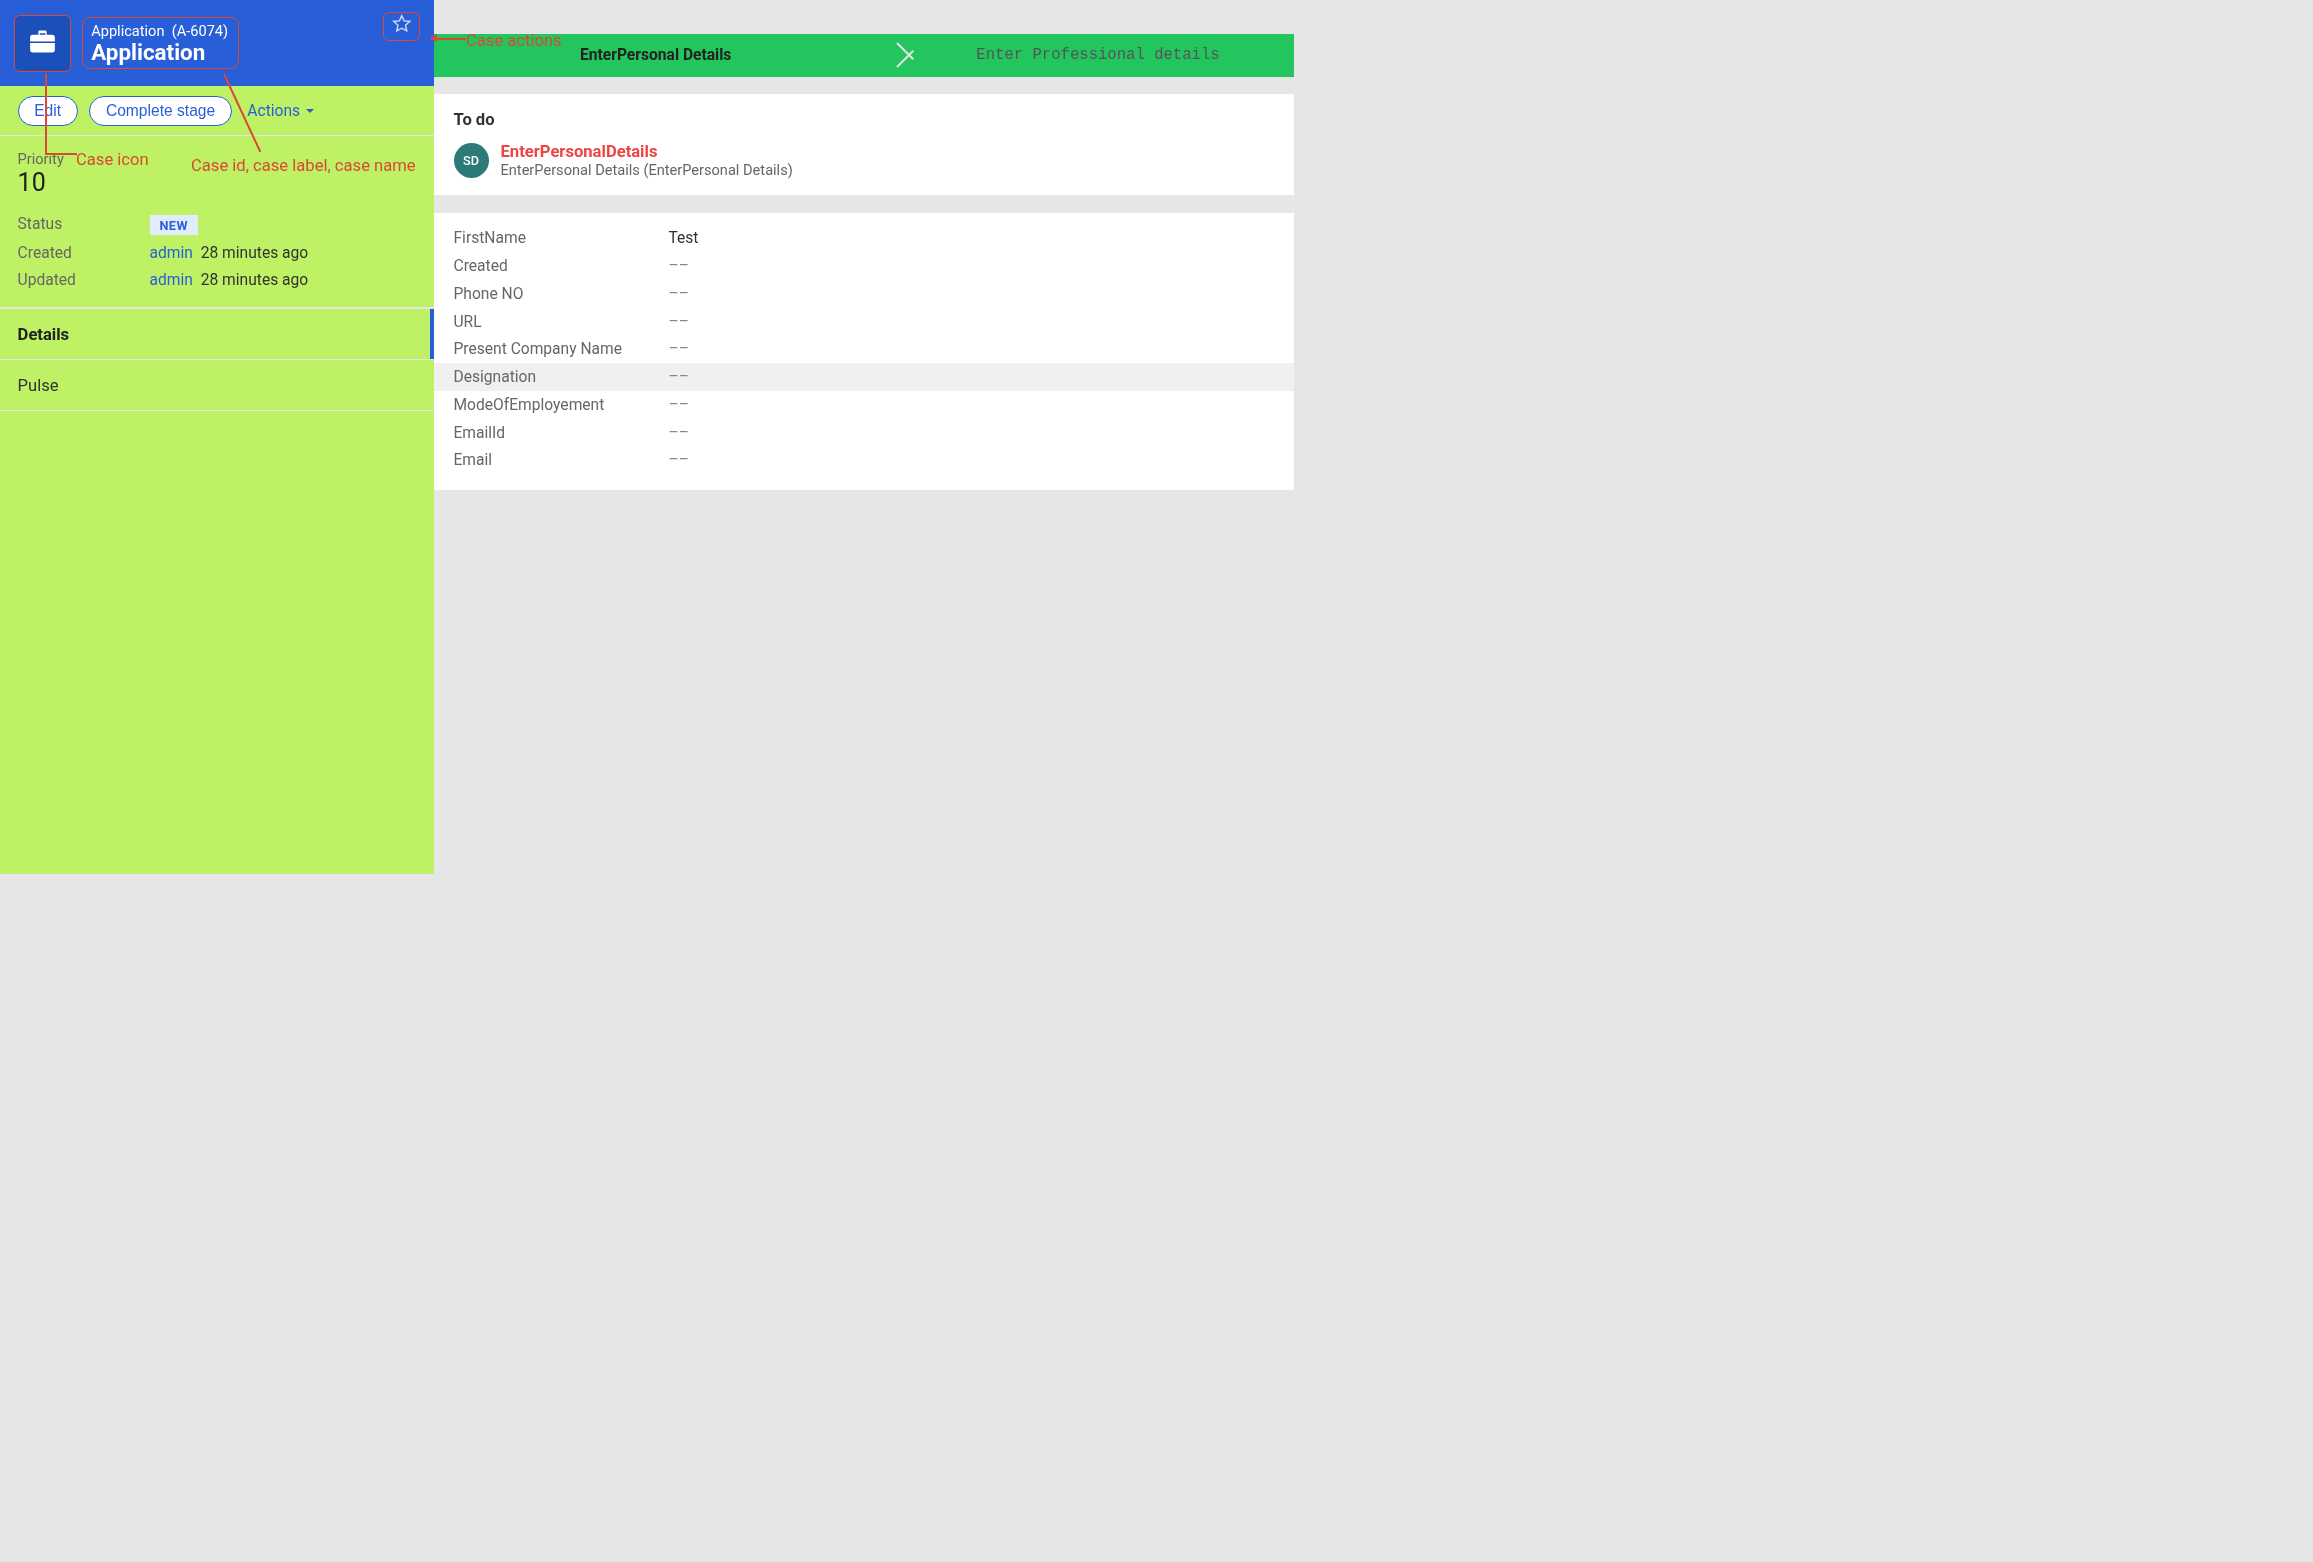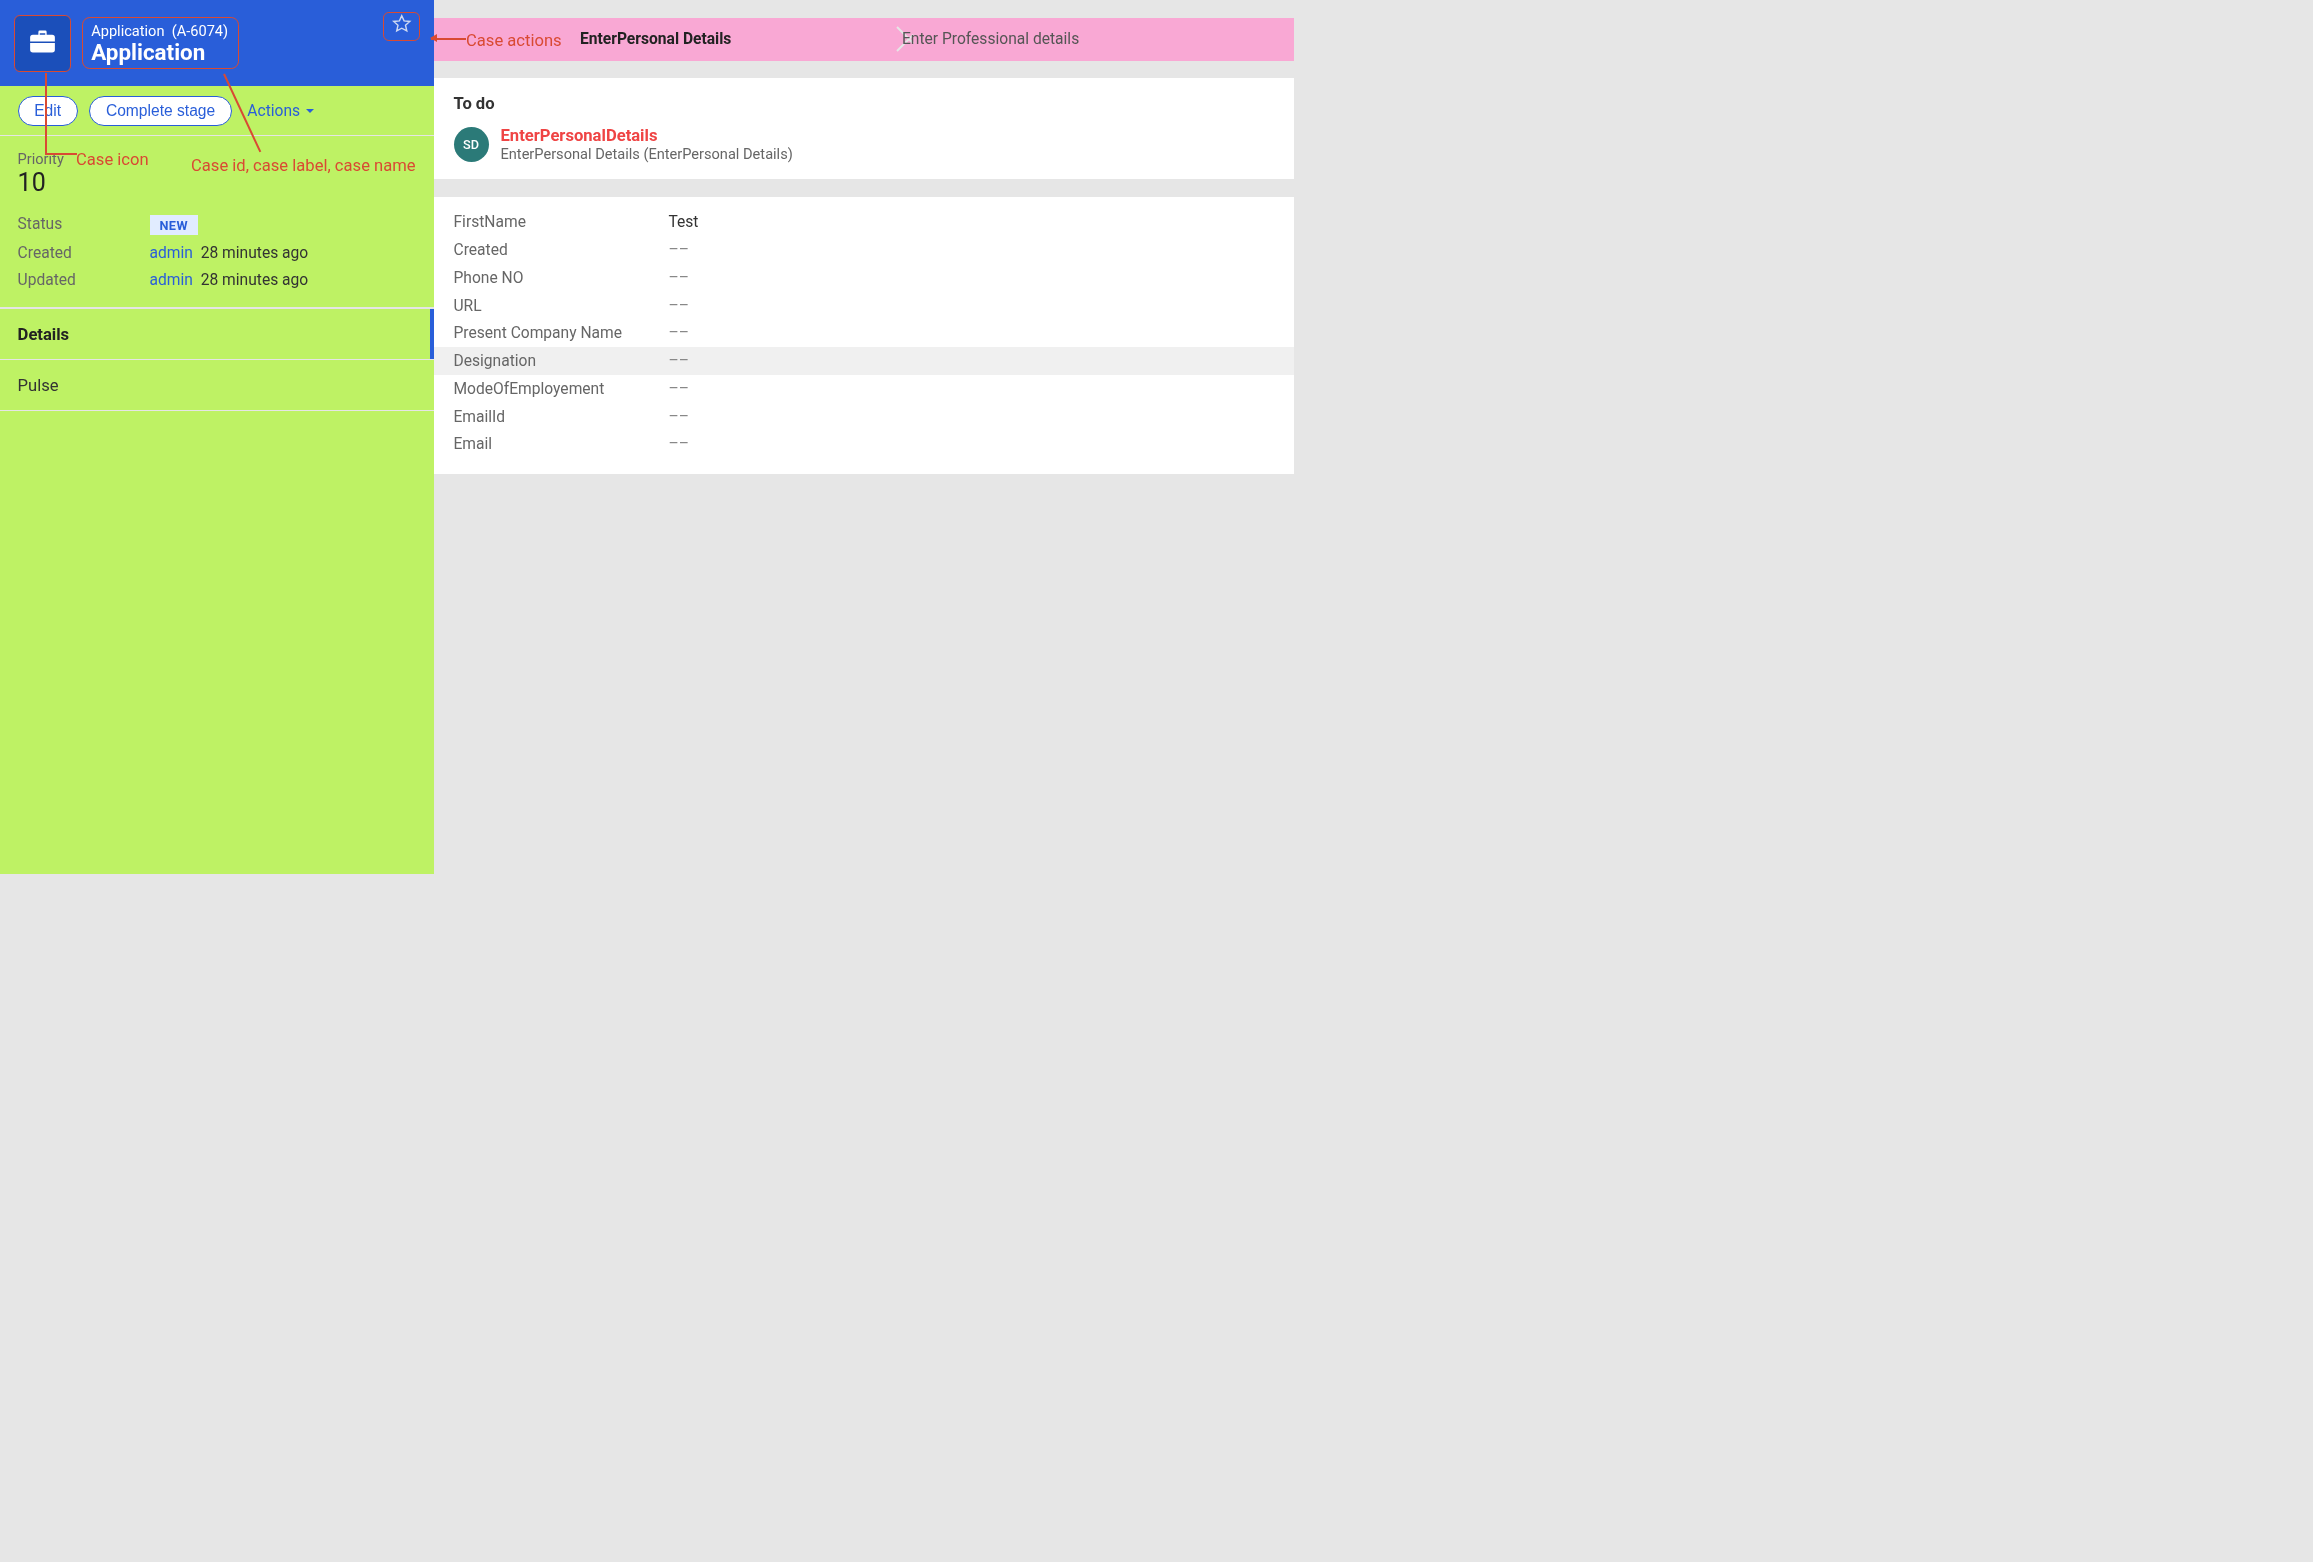--- a/index.html
+++ b/index.html
@@ -157,43 +157,46 @@
   }
 
   
   .right {
     flex: 1;
     background: #e6e6e6;
     padding-top: 17.6px;
     position: relative;
   }
   .breadcrumb {
-    background: #f9a8d4;
+    background: #22c55e;
     height: 43px;
     display: flex;
     align-items: center;
     position: relative;
     margin-bottom: 17.6px;
+    margin-top: 16px;
   }
   .crumb {
     position: relative;
     height: 100%;
     display: flex;
     align-items: center;
     font-size: 15.6px;
     color: #555;
   }
   .crumb.active {
     font-weight: 700;
     color: #222;
     flex: 0 0 468px;
     padding-left: 146px;
   }
   .crumb.second {
     flex: 1;
+    justify-content: center;
+    font-family: Liberation Mono, monospace;
   }
   .chevron-sep {
     position: absolute;
     left: 463px;
     top: 0;
     width: 21.5px;
     height: 43px;
     overflow: visible;
   }
   .chevron-sep::before, .chevron-sep::after {

